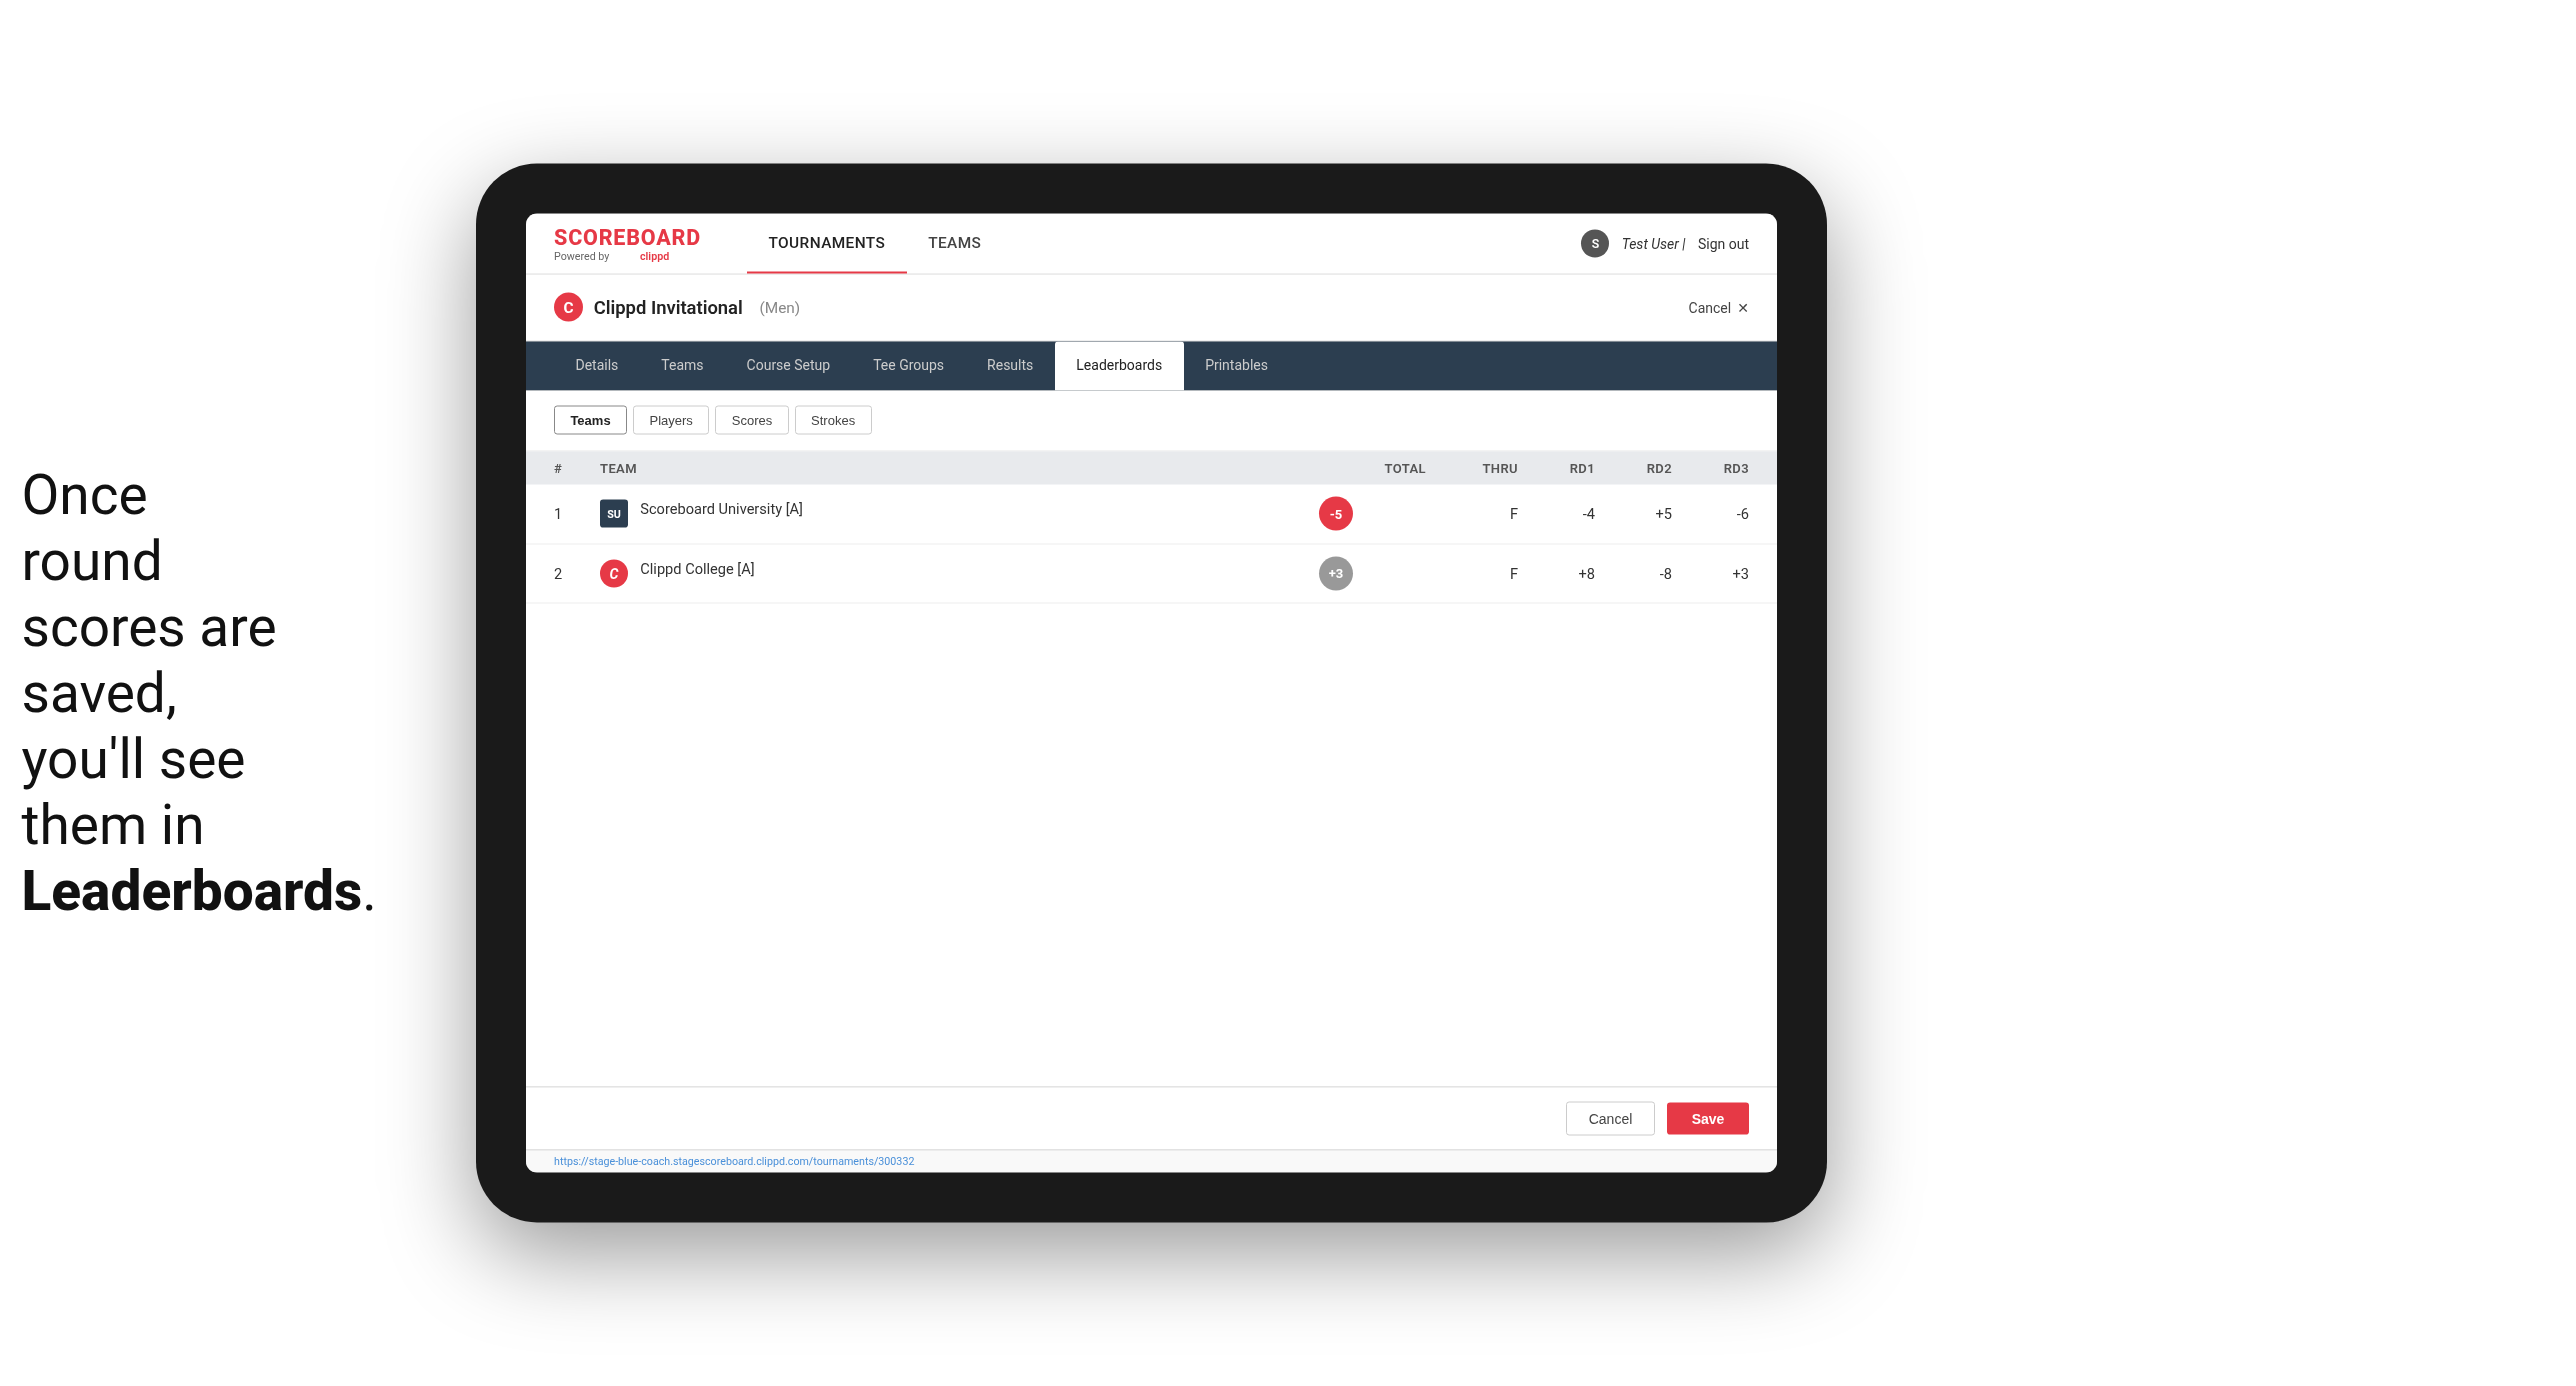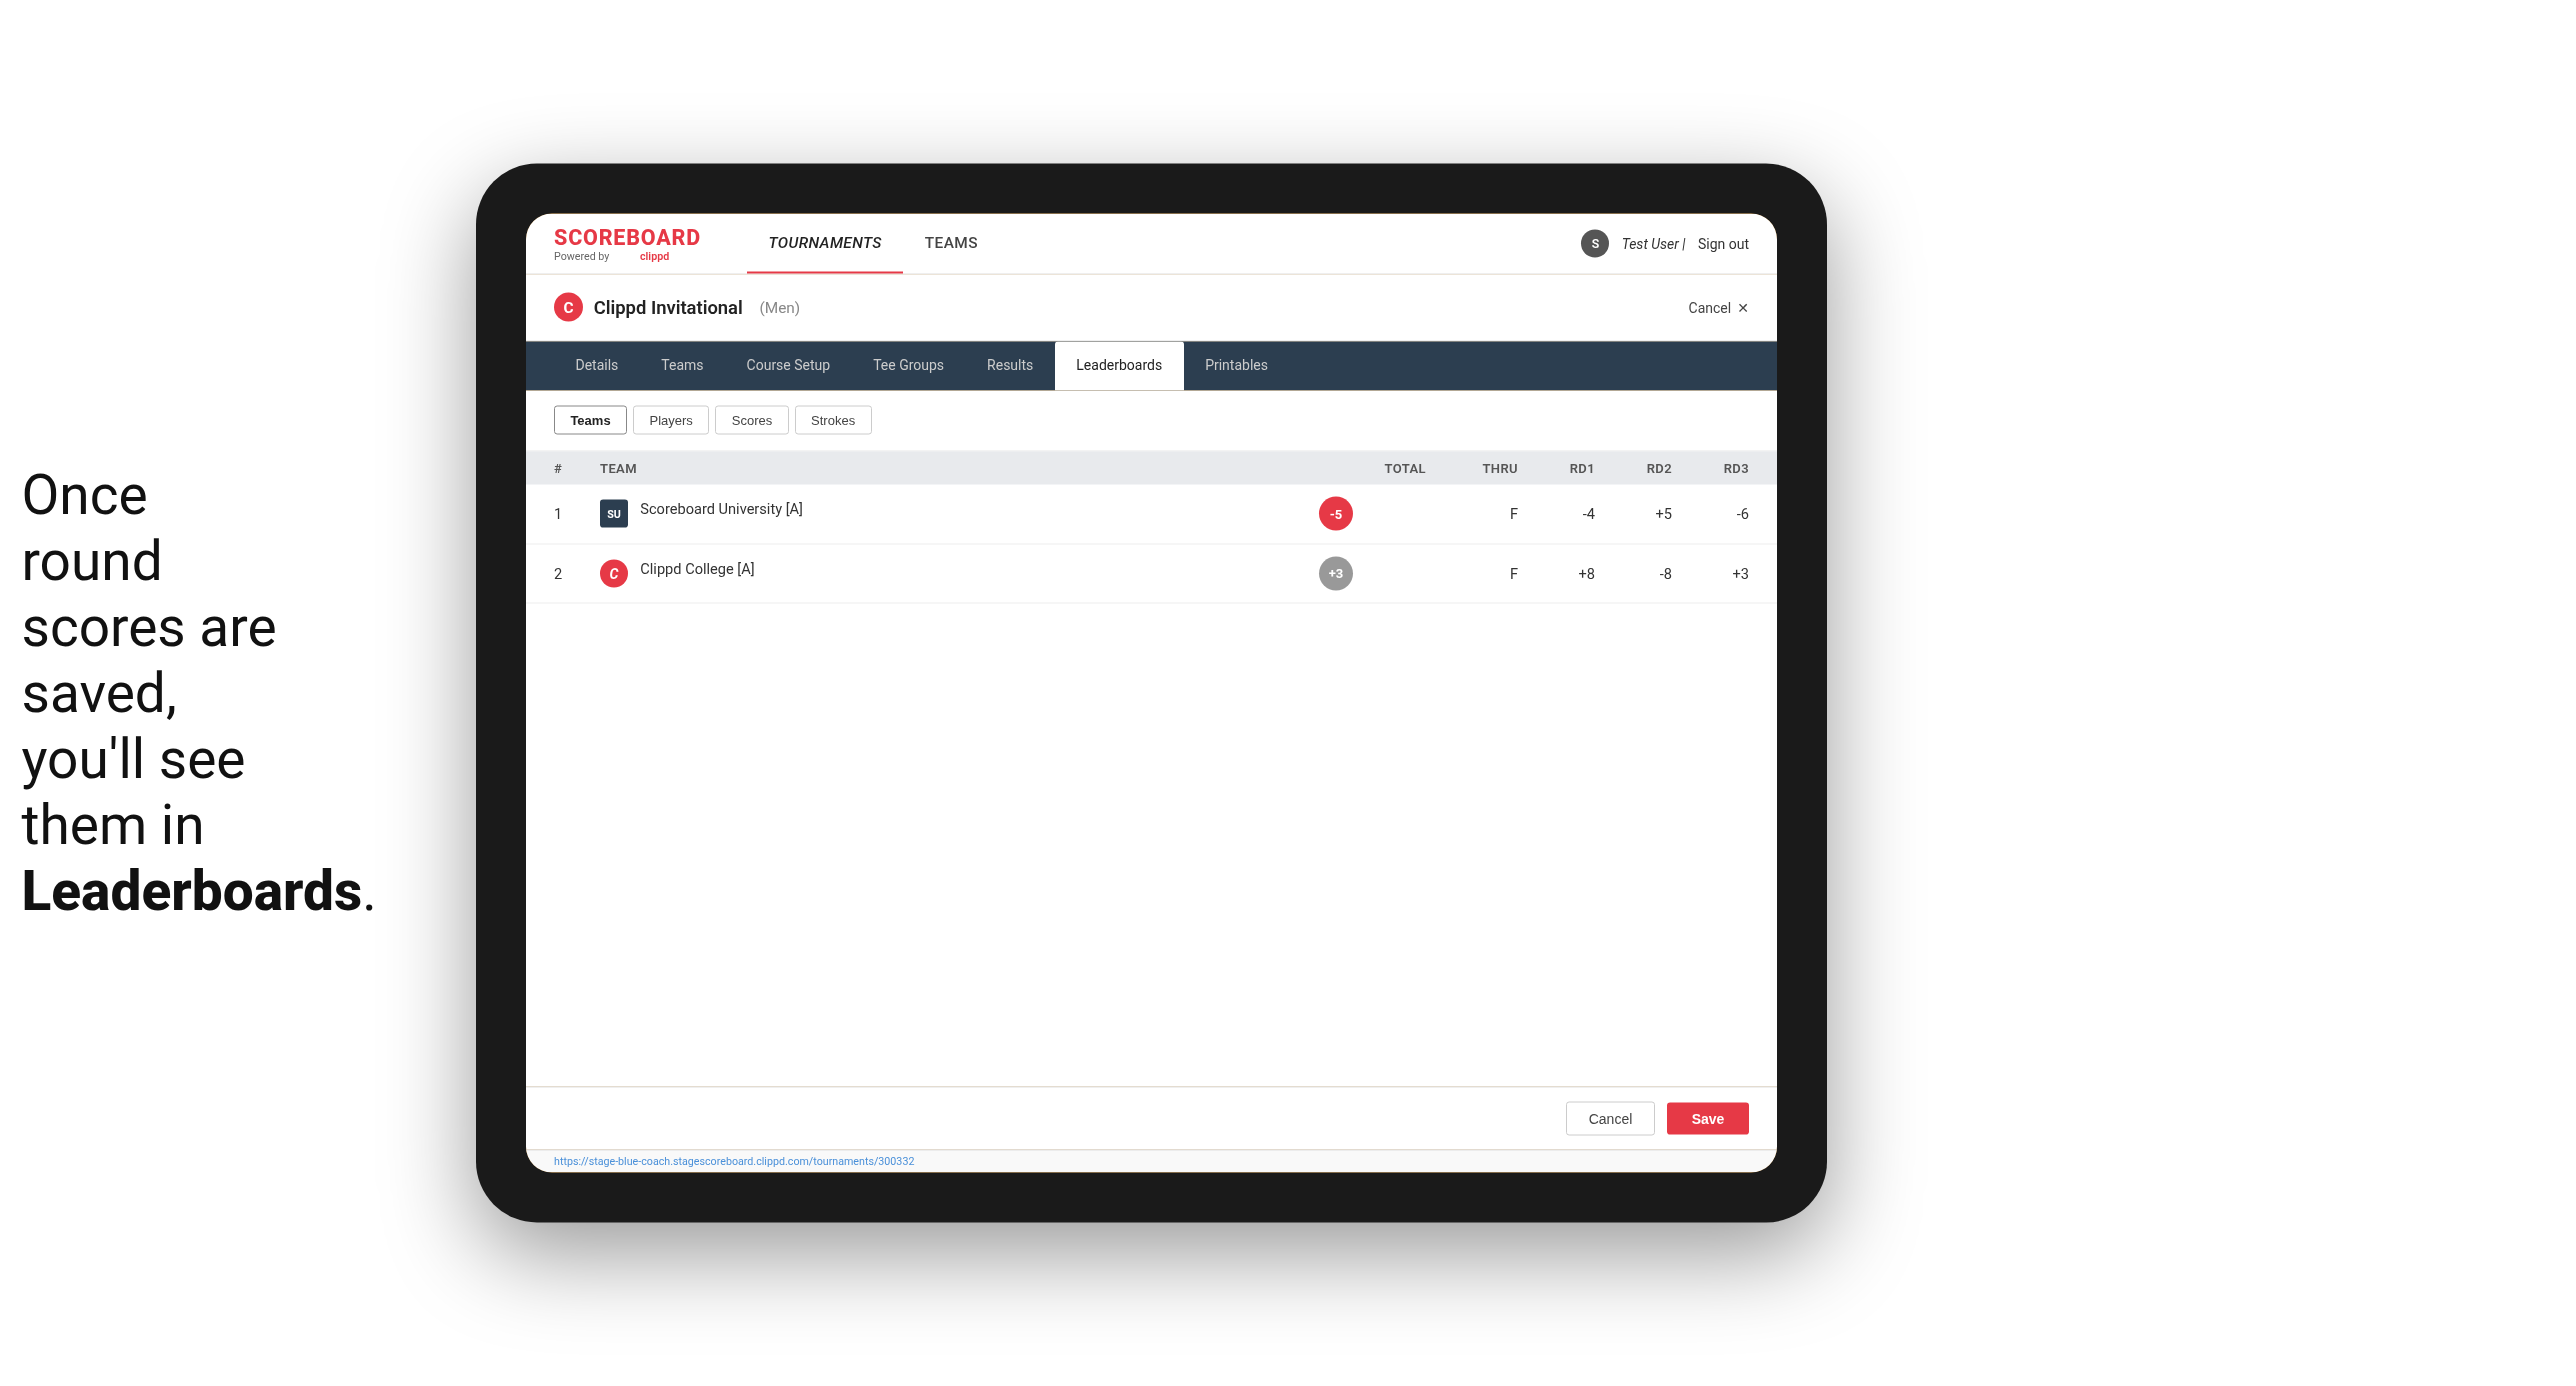--- a/index.html
+++ b/index.html
@@ -41,22 +41,22 @@
       transform: translateY(-50%);
       display: flex;
       align-items: center;
       justify-content: center;
       box-shadow: 0 31px 92px rgba(0,0,0,0.4);
     }
 
     .tablet-screen {
       width: 1251px;
       height: 959px;
-      background: #a16207;
-      border-radius: 26px;
+      background: #a3a3a3;
+      border-radius: 11px;
       overflow: hidden;
       display: flex;
       flex-direction: column;
     }
 
     
     .navbar {
       background: #fff;
       border-bottom: 0.8px solid #e0e0e0;
       display: flex;
@@ -103,21 +103,20 @@
       display: flex;
       align-items: center;
       cursor: pointer;
       border-bottom: 2.3px solid transparent;
       font-weight: 500;
       letter-spacing: 0.4px;
     }
     .nav-link.active {
       color: #222;
       border-bottom: 2.3px solid #e63946;
-      font-style: italic;
     }
 
     .user-area {
       display: flex;
       align-items: center;
       gap: 12.3px;
     }
     .user-avatar {
       width: 28px;
       height: 28px;

